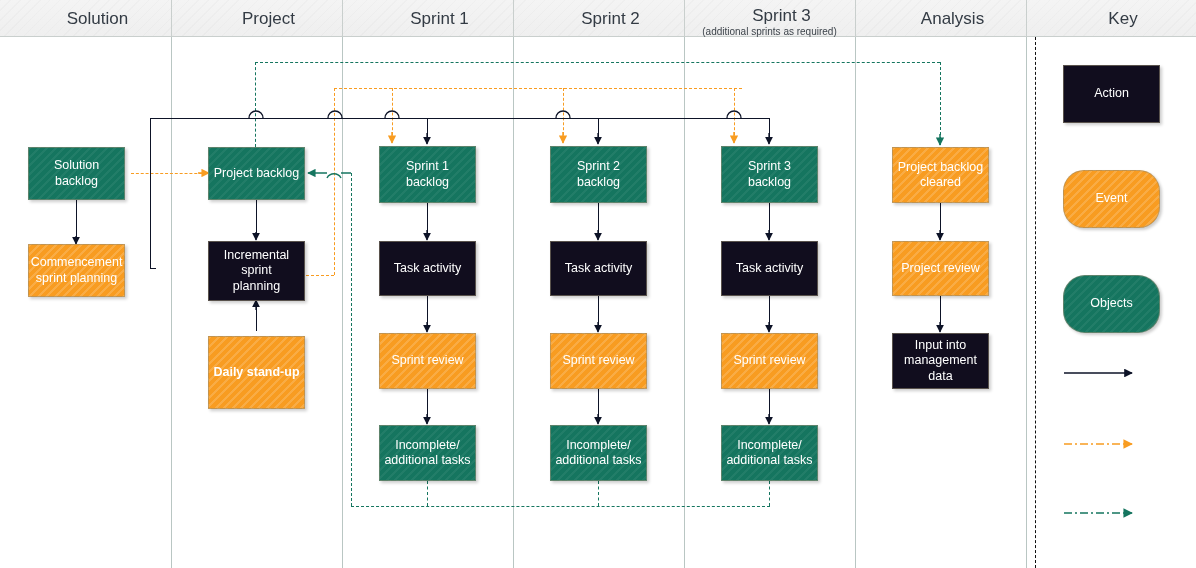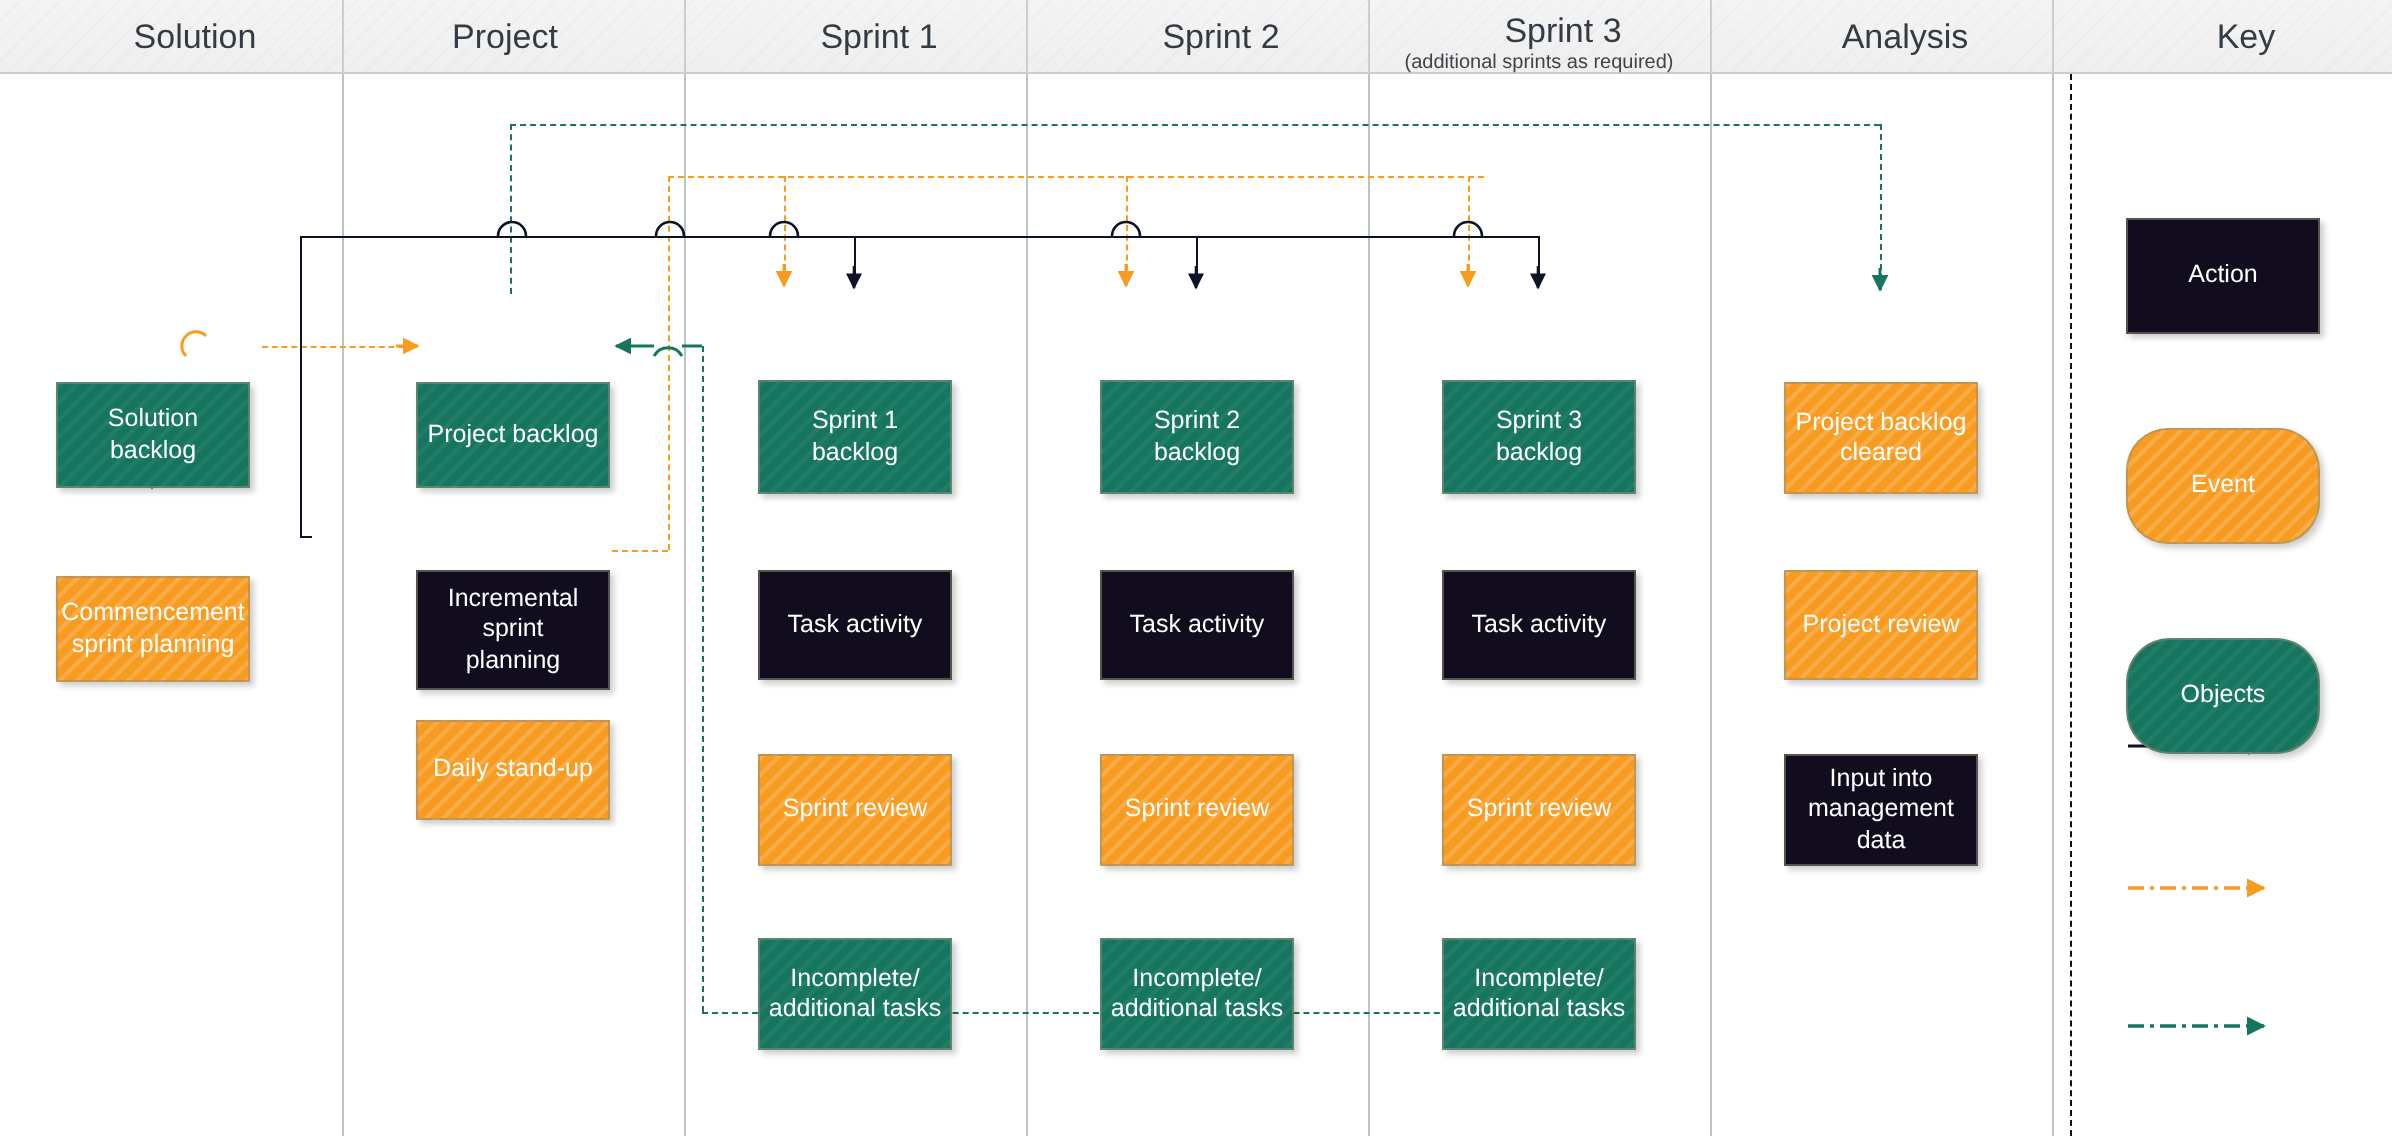--- a/index.html
+++ b/index.html
@@ -50,21 +50,20 @@
   
   .node{
     position:absolute;box-sizing:border-box;
     display:flex;align-items:center;justify-content:center;text-align:center;
     color:#ffffff;font-size:12.5px;line-height:1.22;
     border:1px solid rgba(150,140,115,.55);
     box-shadow:2px 2px 3px rgba(0,0,0,.20);
     padding:2px 4px;
     white-space:pre-line;
     z-index:6;
-    margin-top:44px;
   }
   .node.green{
     background:
       repeating-linear-gradient(135deg,
         rgba(255,255,255,0.055) 0px, rgba(255,255,255,0.055) 2px,
         rgba(255,255,255,0) 2px, rgba(255,255,255,0) 6px),
       #15755f;
   }
   .node.orange{
     background:
@@ -92,21 +91,21 @@
 </head>
 <body>
 
 <div id="canvas">
 
   <div class="header-band"></div>
 
   <div class="hdr-cell" style="left:0;width:171px;">
     <span class="hdr-title">Solution</span>
   </div>
-  <div class="hdr-cell" style="left:155px;width:171px;">
+  <div class="hdr-cell" style="left:171px;width:171px;">
     <span class="hdr-title">Project</span>
   </div>
   <div class="hdr-cell" style="left:342px;width:171px;">
     <span class="hdr-title">Sprint 1</span>
   </div>
   <div class="hdr-cell" style="left:513px;width:171px;">
     <span class="hdr-title">Sprint 2</span>
   </div>
   <div class="hdr-cell" style="left:684px;width:171px;justify-content:flex-end;">
     <span class="hdr-title">Sprint 3</span>
@@ -235,21 +234,21 @@
     <line x1="940" y1="134" x2="940" y2="145" stroke="#15755f" stroke-width="1.5" marker-end="url(#ahGrn)"></line>
   </svg>
 
   <div class="node green" style="left:28px;top:147px;width:97px;height:53px;">Solution backlog</div>
   <div class="node orange" style="left:28px;top:244px;width:97px;height:53px;">Commencement
 sprint planning</div>
 
   <div class="node green" style="left:208px;top:147px;width:97px;height:53px;">Project backlog</div>
   <div class="node dark" style="left:208px;top:241px;width:97px;height:60px;">Incremental sprint
 planning</div>
-  <div class="node orange" style="left:208px;top:316px;width:97px;height:50px;">Daily stand-up</div>
+  <div class="node orange" style="left:208px;top:336px;width:97px;height:73px;font-weight:bold;">Daily stand-up</div>
 
   <div class="node green" style="left:379px;top:146px;width:97px;height:57px;">Sprint 1 backlog</div>
   <div class="node dark" style="left:379px;top:241px;width:97px;height:55px;">Task activity</div>
   <div class="node orange" style="left:379px;top:333px;width:97px;height:56px;">Sprint review</div>
   <div class="node green" style="left:379px;top:425px;width:97px;height:56px;">Incomplete/
 additional tasks</div>
 
   <div class="node green" style="left:550px;top:146px;width:97px;height:57px;">Sprint 2 backlog</div>
   <div class="node dark" style="left:550px;top:241px;width:97px;height:55px;">Task activity</div>
   <div class="node orange" style="left:550px;top:333px;width:97px;height:56px;">Sprint review</div>

